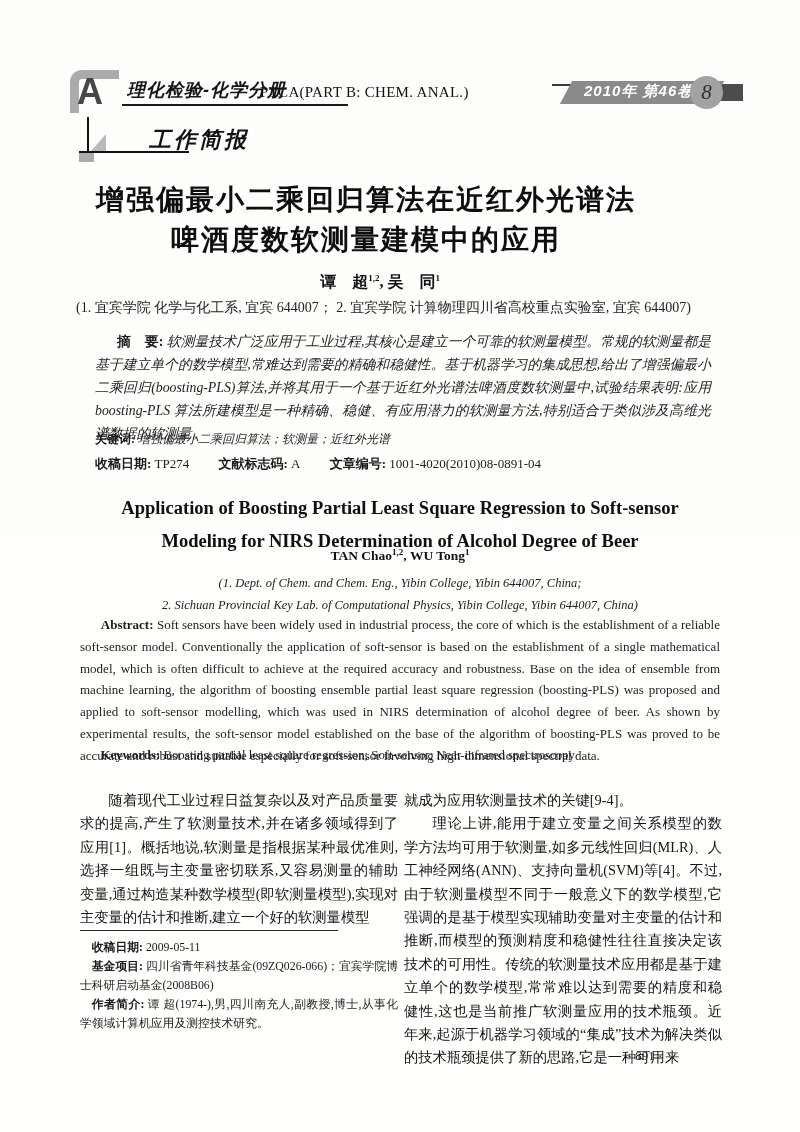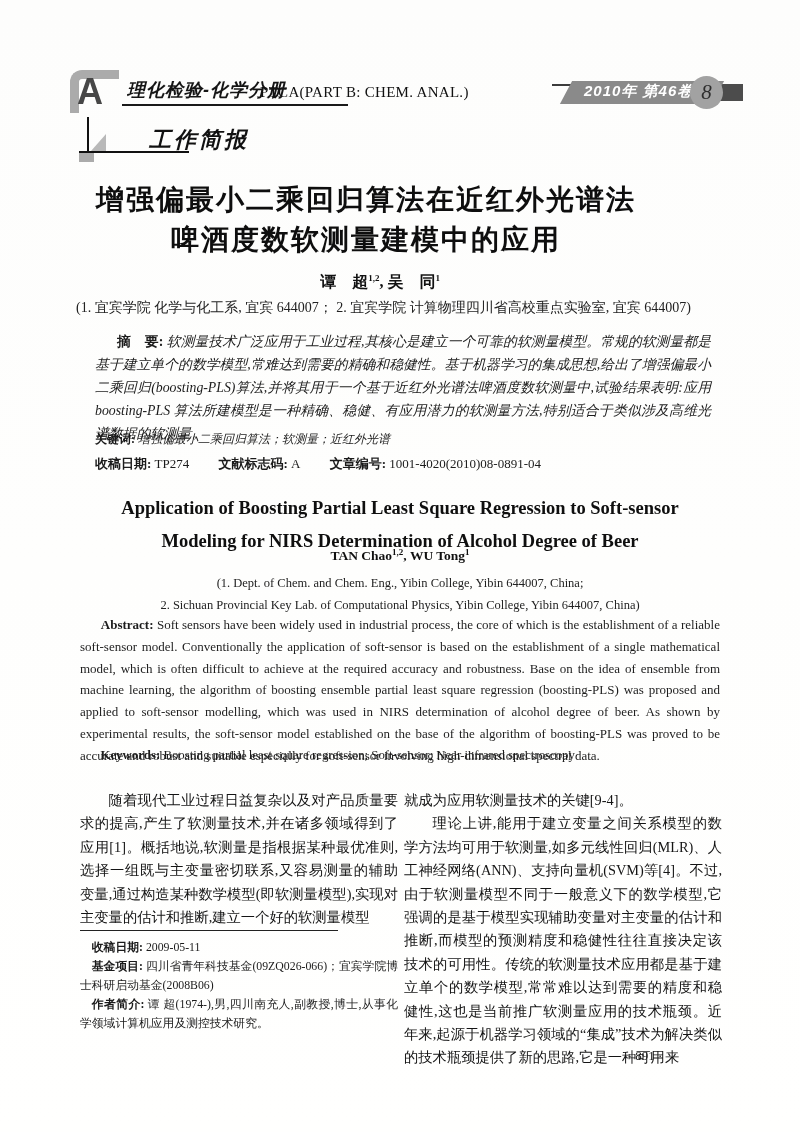--- a/index.html
+++ b/index.html
@@ -53,21 +53,21 @@
   .abs-cn b,.kw-cn b,.meta b{font-style:normal;}
   .abs-cn p{margin:0;text-indent:1.6em;}
   .kw-cn{position:absolute;left:95px;top:431px;width:616px;font-size:12px;font-style:italic;color:#1b1b1b;}
   .meta{position:absolute;left:95px;top:455px;width:616px;font-size:13px;color:#1b1b1b;}
   .meta .seg{margin-right:26px;white-space:nowrap;}
   
   .title-en{position:absolute;left:0;top:492px;width:800px;text-align:center;font-weight:700;
     font-size:18.5px;line-height:33px;color:#0f0f0f;}
   .authors-en{position:absolute;left:0;top:548px;width:800px;text-align:center;
     font-weight:700;font-size:13.5px;color:#111;}
-  .affil-en{position:absolute;left:0;top:572px;width:800px;text-align:center;
+  .affil-en{position:absolute;left:0;top:572px;width:800px;text-align:center;font-style:italic;
     font-size:12.5px;line-height:22px;color:#222;}
   .abs-en{position:absolute;left:80px;top:614px;width:640px;font-size:13px;line-height:21.8px;
     text-align:justify;color:#1d1d1d;}
   .abs-en p{margin:0;text-indent:1.6em;}
   .kw-en{position:absolute;left:80px;top:748px;width:640px;font-size:12.8px;text-indent:1.6em;color:#1d1d1d;}
   
   .col{position:absolute;top:789px;width:318px;font-size:14.3px;line-height:23.4px;
     text-align:justify;color:#141414;}
   .col-left{left:80px;}
   .col-right{left:404px;}

